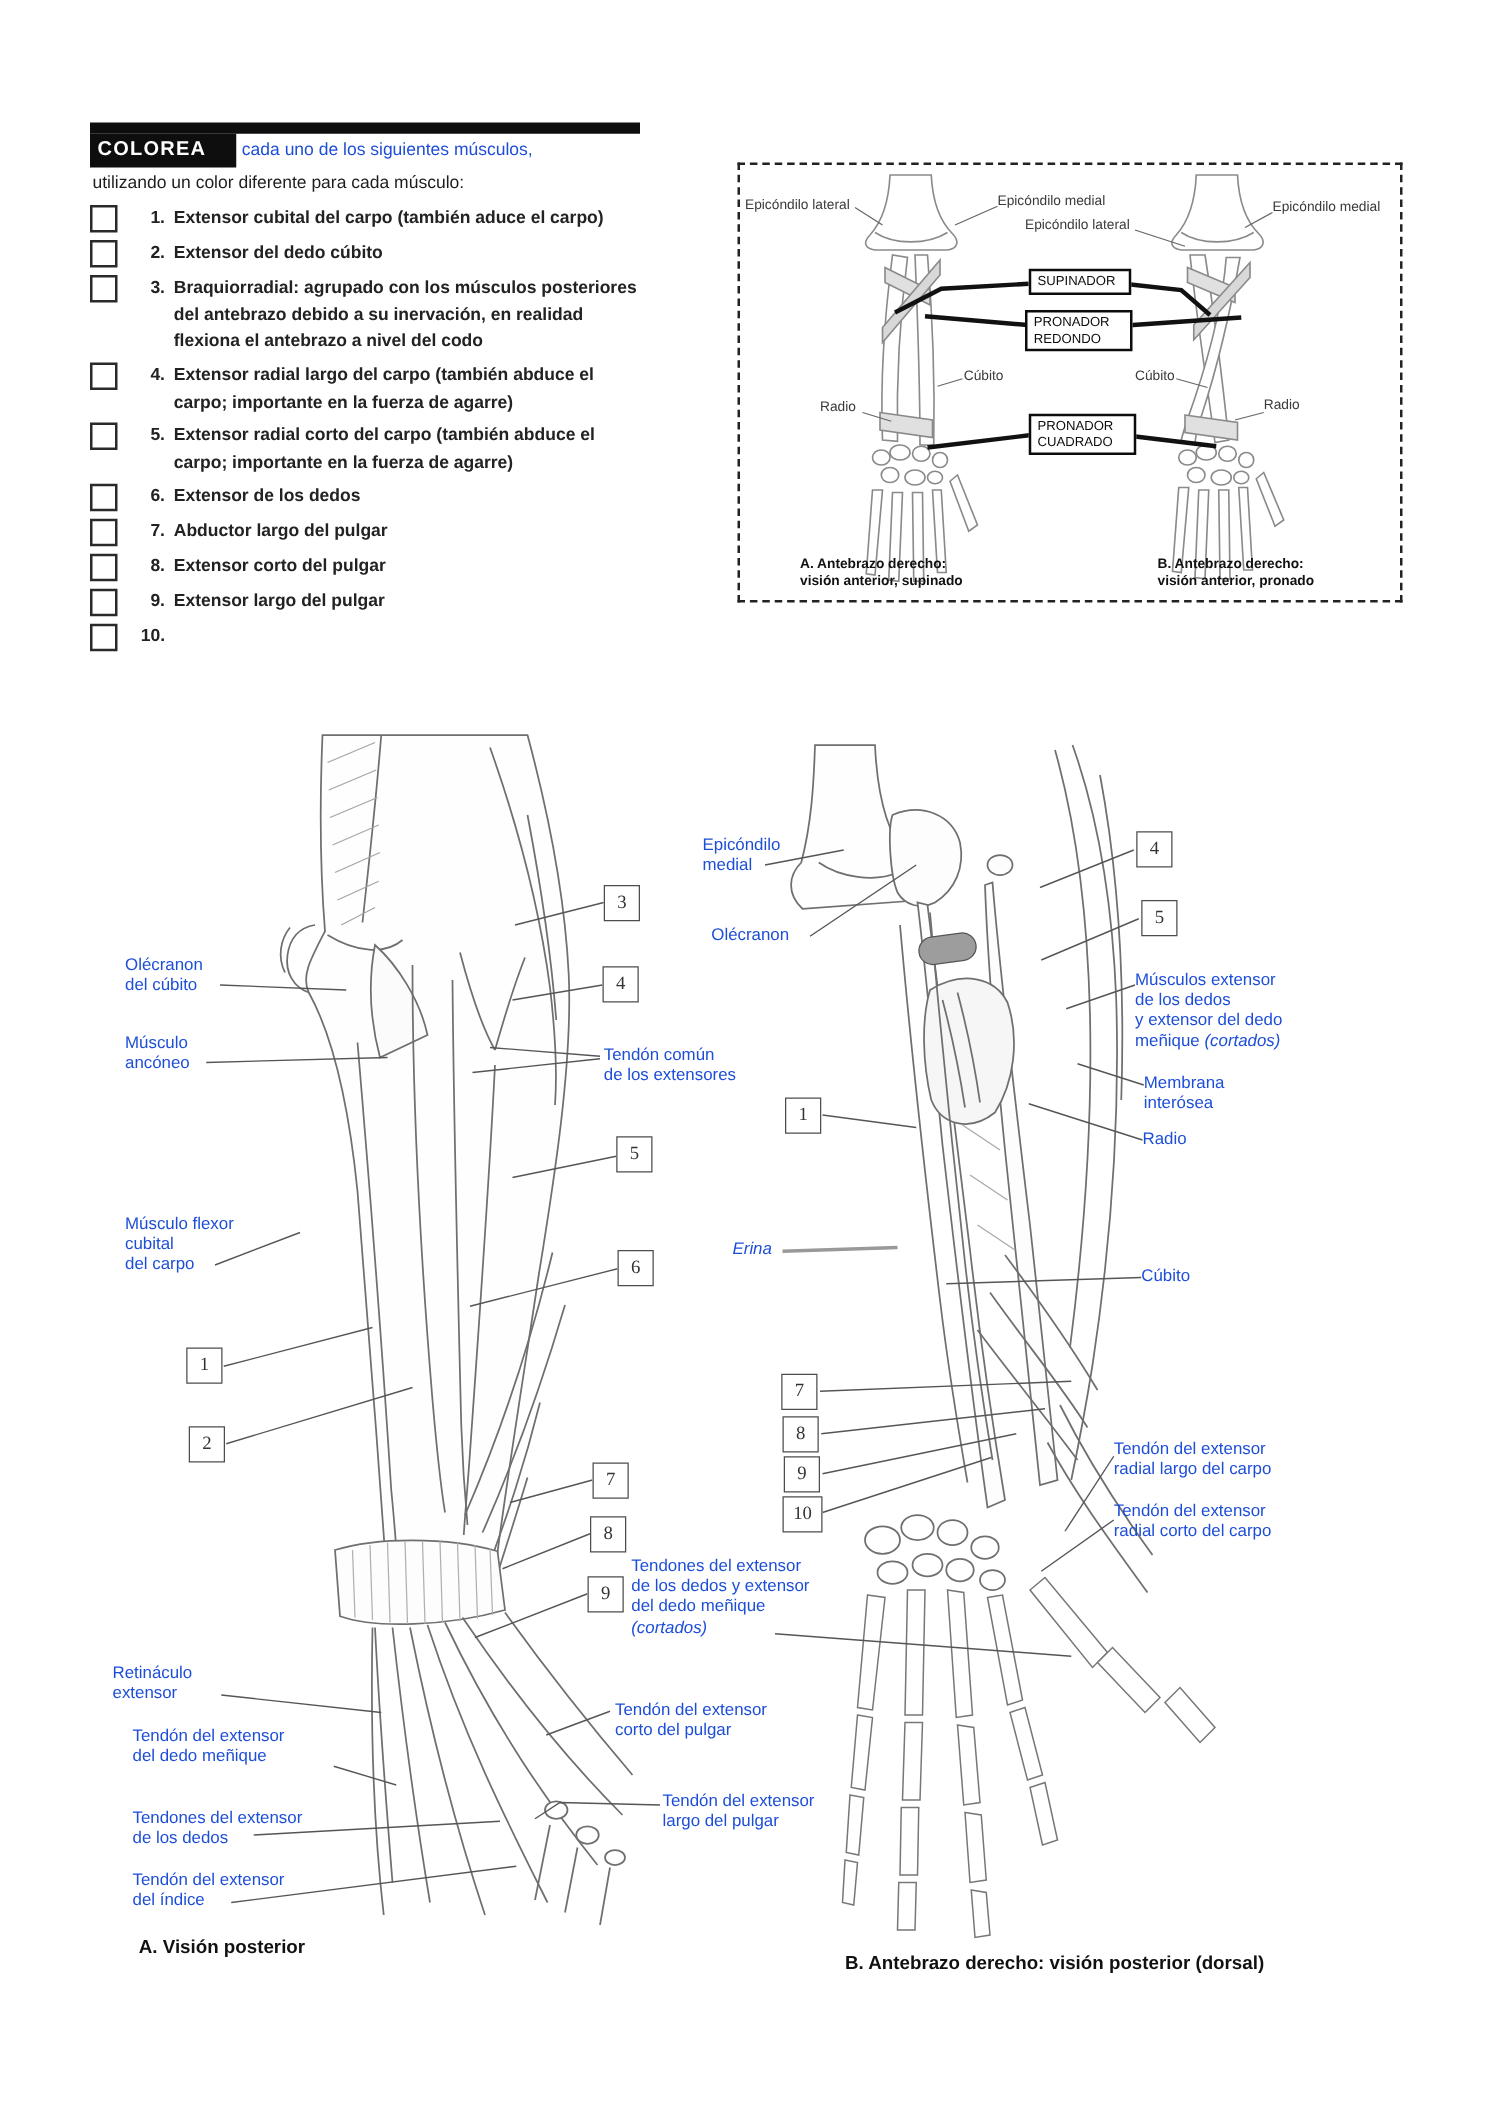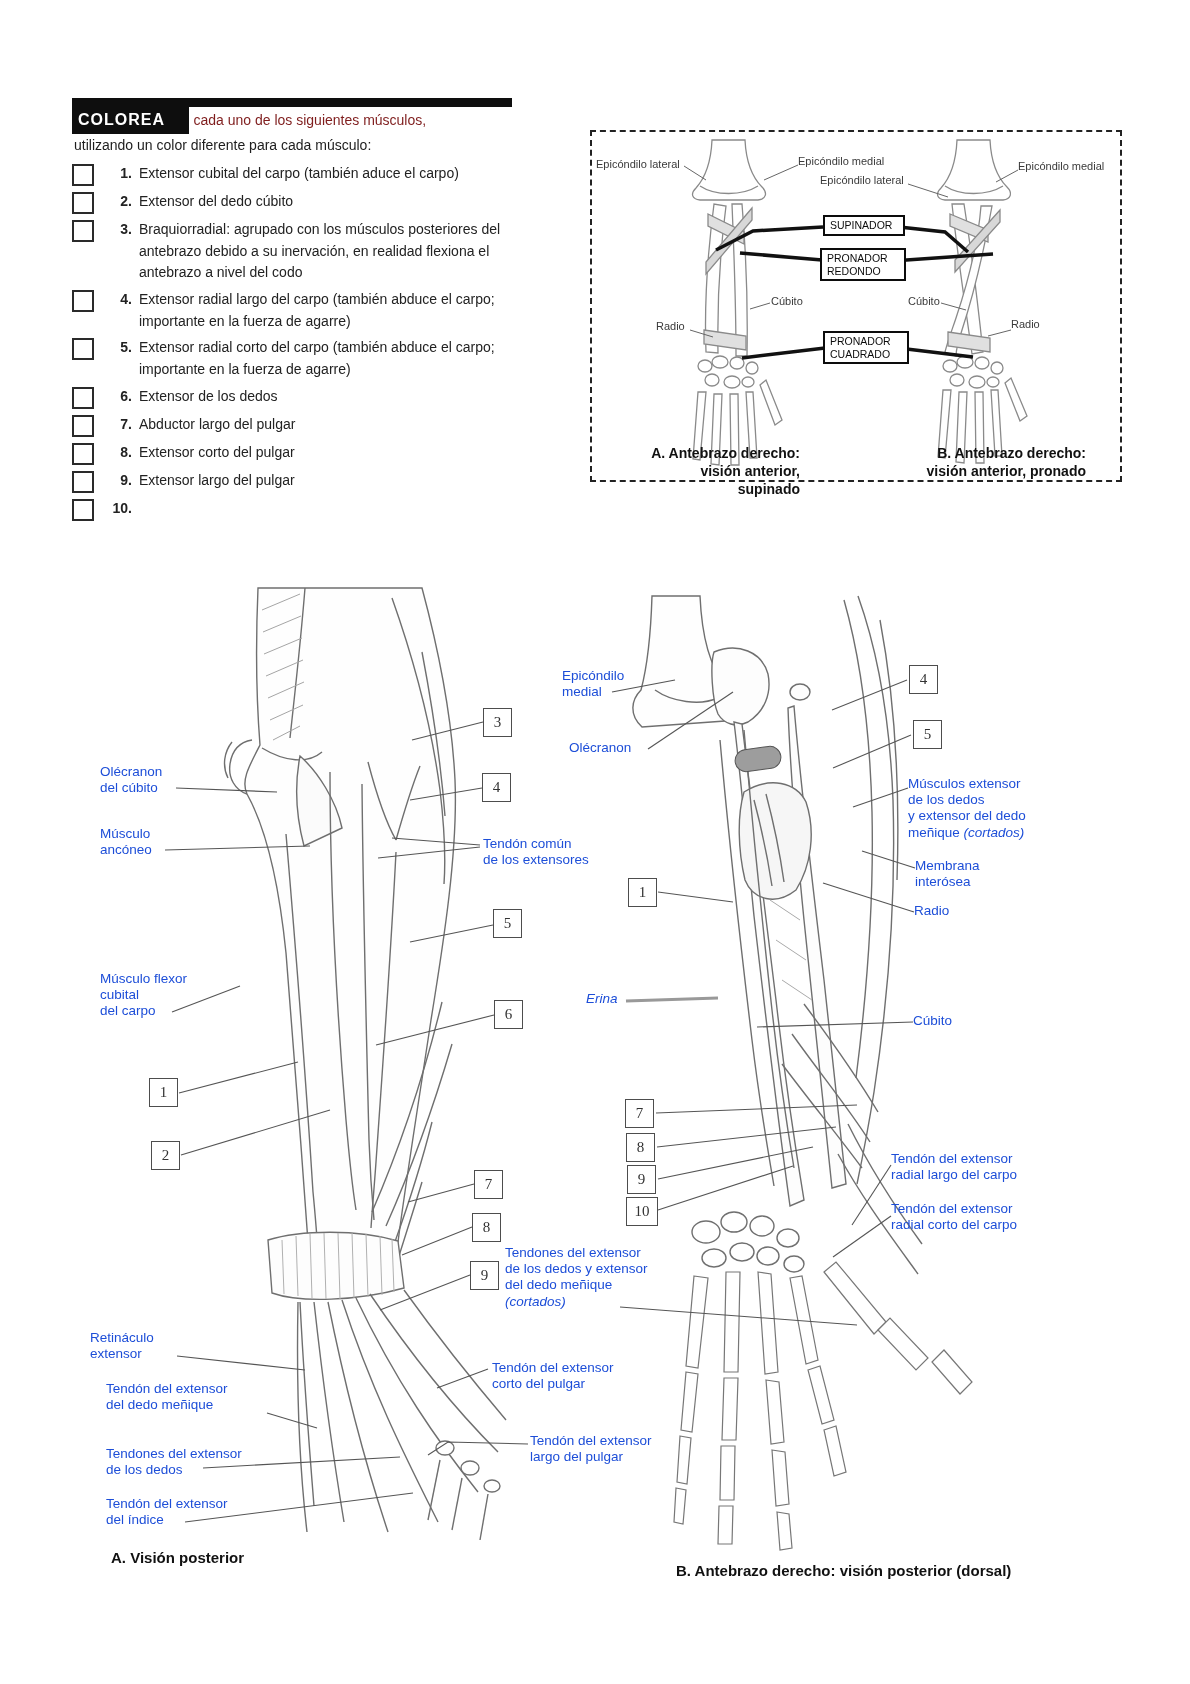--- a/index.html
+++ b/index.html
@@ -5,41 +5,41 @@
   html,body{margin:0;padding:0;background:#fff;}
   #page{position:relative;width:1190px;height:1684px;background:#fff;overflow:hidden;
         font-family:"Liberation Sans",sans-serif;color:#222;}
   #art{position:absolute;left:0;top:0;z-index:1;}
   
   #coloring{position:absolute;left:72px;top:98px;width:440px;z-index:3;}
   #coloring .bar{height:9px;background:#0e0e0e;margin-bottom:0;}
   .titlerow{margin-top:0;line-height:22px;}
   .colorea{display:inline-block;background:#0e0e0e;color:#fff;font-weight:bold;
            font-size:16px;letter-spacing:1px;padding:2px 24px 3px 6px;}
-  .introtext{font-size:14px;color:#7f1d1d;}
+  .introtext{font-size:14px;color:#1d4ed8;}
   .introline2{font-size:14px;color:#1d1d1d;margin:3px 0 10px 2px;}
   .item{display:flex;align-items:flex-start;margin-bottom:5px;}
   .cb{width:18px;height:18px;border:2px solid #2a2a2a;background:#fff;flex:0 0 auto;
       margin:1px 10px 0 0;}
   .num{width:28px;text-align:right;font-weight:bold;font-size:14px;line-height:1.55;
        flex:0 0 auto;margin-right:7px;}
-  .txt{flex:1;font-weight:normal;font-size:14px;line-height:1.55;}
+  .txt{flex:1;font-weight:bold;font-size:14px;line-height:1.55;}
   
   .panelborder{position:absolute;left:590px;top:130px;width:528px;height:348px;
                border:2px dashed #222;z-index:2;}
   
   .lbl{position:absolute;font-size:13.5px;line-height:1.2;color:#1d4ed8;
        white-space:pre-line;z-index:4;}
   .sm{font-size:11px;color:#3a3a3a;}
   .it{font-style:italic;}
   .musclebox{position:absolute;border:2.5px solid #0c0c0c;background:#fff;color:#0c0c0c;
              font-weight:normal;font-size:10.5px;line-height:1.2;text-align:left;
              padding:2px 5px;white-space:pre-line;z-index:4;}
-  .figcap{position:absolute;font-size:14px;font-weight:bold;color:#111;line-height:1.3;
-          white-space:pre-line;text-align:right;width:160px;z-index:4;}
+  .figcap{position:absolute;font-size:11px;font-weight:bold;color:#111;line-height:1.3;
+          white-space:pre-line;text-align:left;width:160px;z-index:4;}
   .bigcap{position:absolute;font-size:15px;font-weight:bold;color:#111;z-index:4;}
   .nbox{position:absolute;width:27px;height:27px;border:1.5px solid #4d4d4d;background:#fff;
         display:flex;align-items:center;justify-content:center;
         font-family:"Liberation Serif",serif;font-size:15px;color:#333;z-index:4;}
 </style>
 </head>
 <body>
 
 <div id="page">
 

